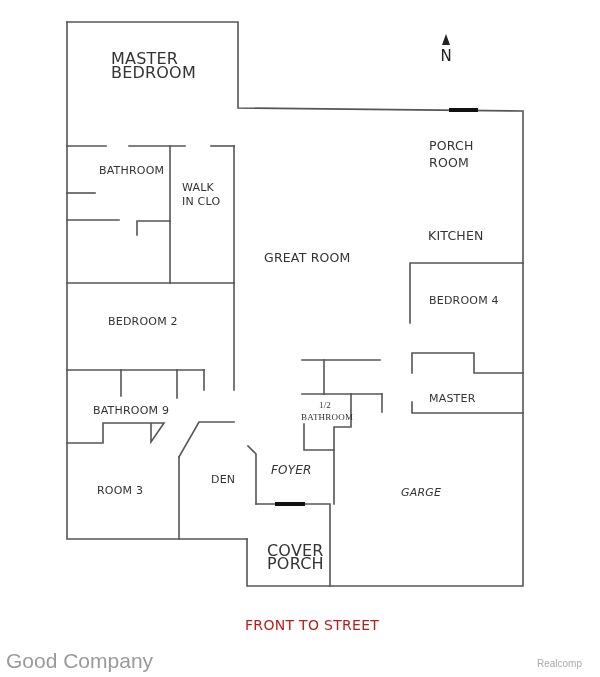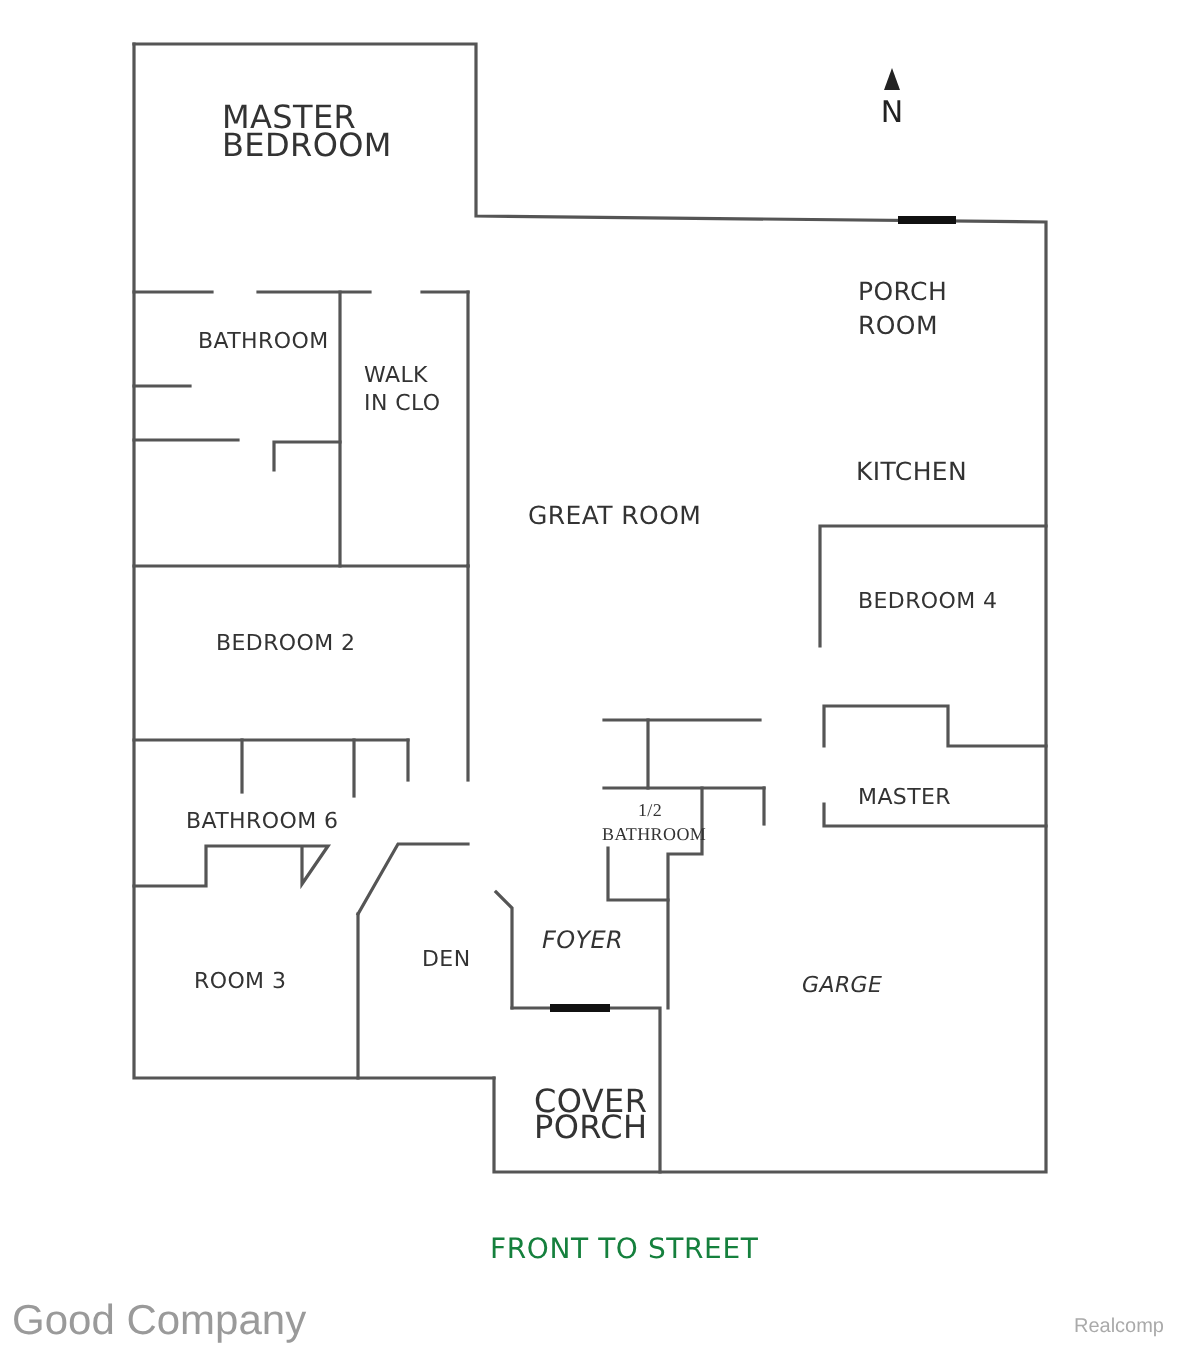--- a/index.html
+++ b/index.html
@@ -8,21 +8,21 @@
     .wall { stroke: #555555; stroke-width: 1.6; fill: none; stroke-linecap: square; }
     .door { stroke: #111111; stroke-width: 4; }
     .lbl { position: absolute; color: #333333; font-size: 11px; line-height: 17px; letter-spacing: 0.2px; white-space: nowrap; }
     .lbl.sm { font-size: 9px; line-height: 12px; text-align: center; }
     .lbl.big { font-size: 12.5px; line-height: 17px; }
     .compass { position: absolute; left: 437px; top: 34px; width: 18px; text-align: center; color: #222; }
     .compass .arrow { width: 0; height: 0; margin: 0 auto; border-left: 4px solid transparent; border-right: 4px solid transparent; border-bottom: 11px solid #222; }
     .compass .n { font-size: 15px; line-height: 16px; margin-top: 3px; }
     .footer-left { position: absolute; left: 6px; top: 649px; font-size: 21px; color: #9a9a9a; font-family: "Liberation Sans", sans-serif; }
     .footer-right { position: absolute; right: 18px; top: 658px; font-size: 10px; color: #aaaaaa; font-family: "Liberation Sans", sans-serif; }
-    .street { position: absolute; left: 245px; top: 617px; font-size: 14px; color: #15803d; letter-spacing: 0.3px; }
+    .street { position: absolute; left: 245px; top: 617px; font-size: 14px; color: #b91c1c; letter-spacing: 0.3px; }
   </style>
 </head>
 <body>
 
 <svg class="plan" viewBox="0 0 600 677" xmlns="http://www.w3.org/2000/svg">
 
   <g>
     <polyline class="wall" points="67,22 238,22 238,108 523,111 523,586 247,586 247,539"></polyline>
     <polyline class="wall" points="67,22 67,539 247,539"></polyline>
   </g>
@@ -95,21 +95,21 @@
 <div class="lbl big" style="left:264px;top:249px;">
   <div>GREAT ROOM</div>
 </div>
 <div class="lbl" style="left:108px;top:313px;">
   <div>BEDROOM 2</div>
 </div>
 <div class="lbl" style="left:429px;top:292px;">
   <div>BEDROOM 4</div>
 </div>
 <div class="lbl" style="left:93px;top:402px;">
-  <div>BATHROOM 6</div>
+  <div>BATHROOM 9</div>
 </div>
 <div class="lbl sm" style="left:301px;top:399px;width:48px;font-family:Liberation Serif, serif;">
   <div>1/2</div>
   <div>BATHROOM</div>
 </div>
 <div class="lbl" style="left:429px;top:390px;">
   <div>MASTER</div>
 </div>
 <div class="lbl" style="left:97px;top:482px;">
   <div>ROOM 3</div>

